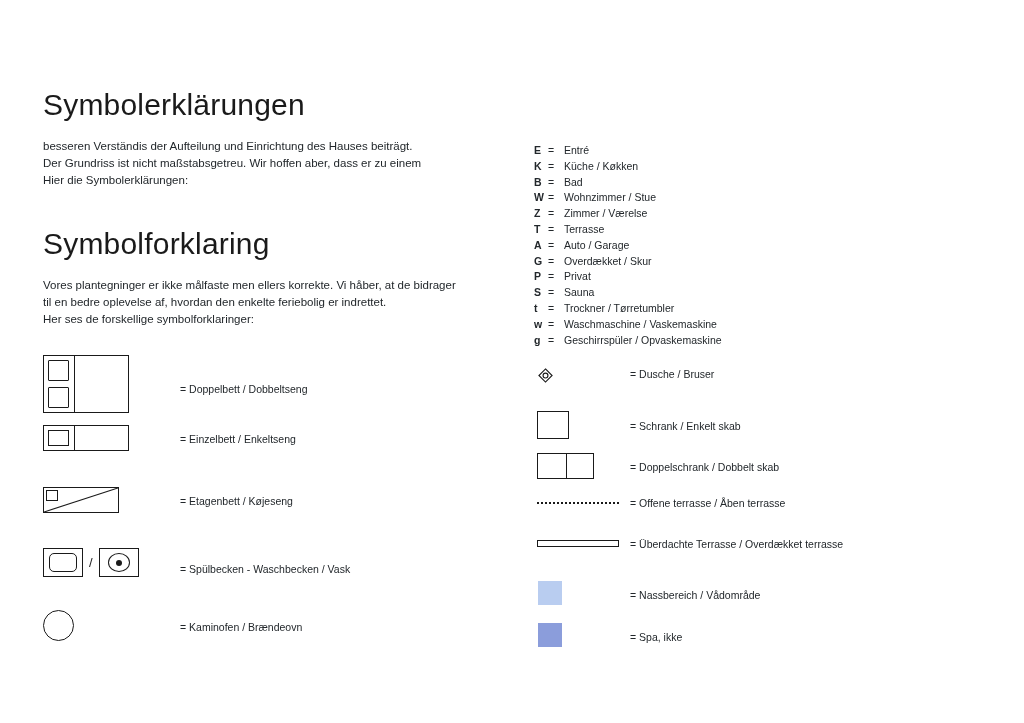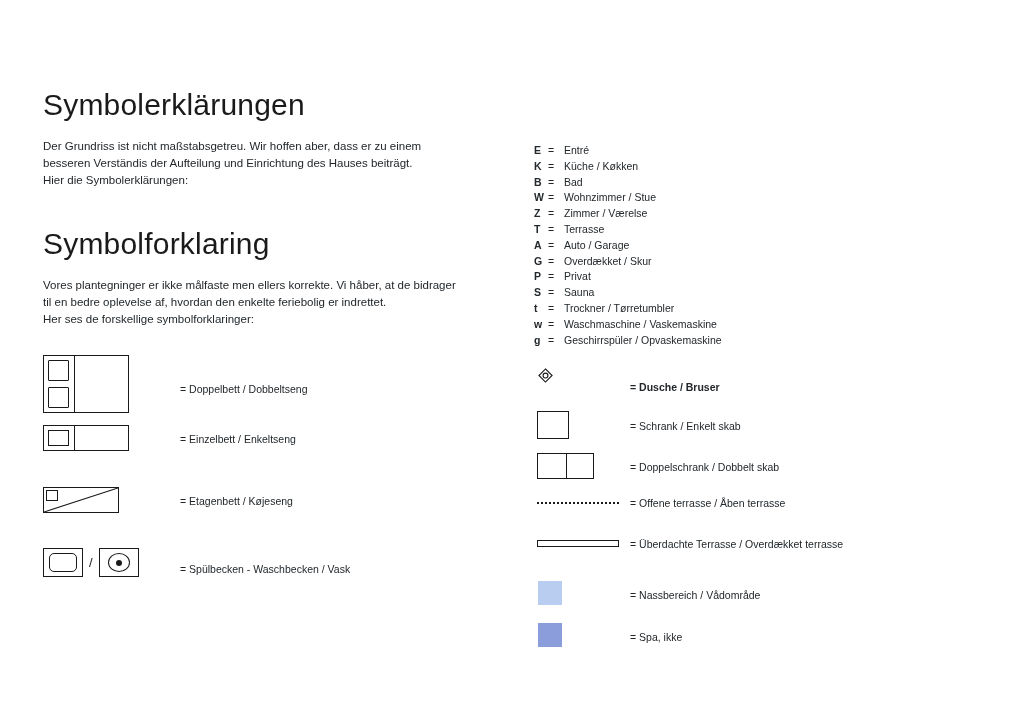--- a/index.html
+++ b/index.html
@@ -325,22 +325,22 @@
   }
 </style>
 </head>
 <body>
 
 <div class="page">
 
   <div class="col-left">
     <h1 class="title">Symbolerklärungen</h1>
     <p class="intro">
+      <span class="line">besseren Verständis der Aufteilung und Einrichtung des Hauses beiträgt.</span>
       <span class="line">Der Grundriss ist nicht maßstabsgetreu. Wir hoffen aber, dass er zu einem</span>
-      <span class="line">besseren Verständis der Aufteilung und Einrichtung des Hauses beiträgt.</span>
       <span class="line">Hier die Symbolerklärungen:</span>
     </p>
 
     <h1 class="title second">Symbolforklaring</h1>
     <p class="intro">
       <span class="line">Vores plantegninger er ikke målfaste men ellers korrekte. Vi håber, at de bidrager</span>
       <span class="line">til en bedre oplevelse af, hvordan den enkelte feriebolig er indrettet.</span>
       <span class="line">Her ses de forskellige symbolforklaringer:</span>
     </p>
   </div>
@@ -449,31 +449,35 @@
         </div>
         <span class="sink-sep">/</span>
         <div class="sink-box sink-round">
           <div class="inner"></div>
           <div class="dot"></div>
         </div>
       </div>
       <span class="label" style="left:137px; top:15px;">= Spülbecken - Waschbecken / Vask</span>
     </div>
 
+    <div class="lrow" style="height:50px;">
+      <div class="sym-stove"></div>
+      <span class="label" style="left:137px; top:11px;">= Kaminofen / Brændeovn</span>
+    </div>
 
   </div>
 
   <div class="legend-right">
 
     <div class="rrow">
       <svg class="sym-shower" viewBox="0 0 16 16">
         <polygon points="8,1 15,8 8,15 1,8" fill="none" stroke="#1a1a1a" stroke-width="1.2"></polygon>
         <circle cx="8" cy="8" r="2.6" fill="none" stroke="#1a1a1a" stroke-width="1.2"></circle>
       </svg>
-      <span class="label" style="top:13px;font-weight:bold;">= Dusche / Bruser</span>
+      <span class="label" style="top:0;">= Dusche / Bruser</span>
     </div>
 
     <div class="rrow">
       <div class="sym-cabinet"></div>
       <span class="label" style="top:9px;">= Schrank / Enkelt skab</span>
     </div>
 
     <div class="rrow">
       <div class="sym-double-cabinet">
         <div class="mid"></div>

